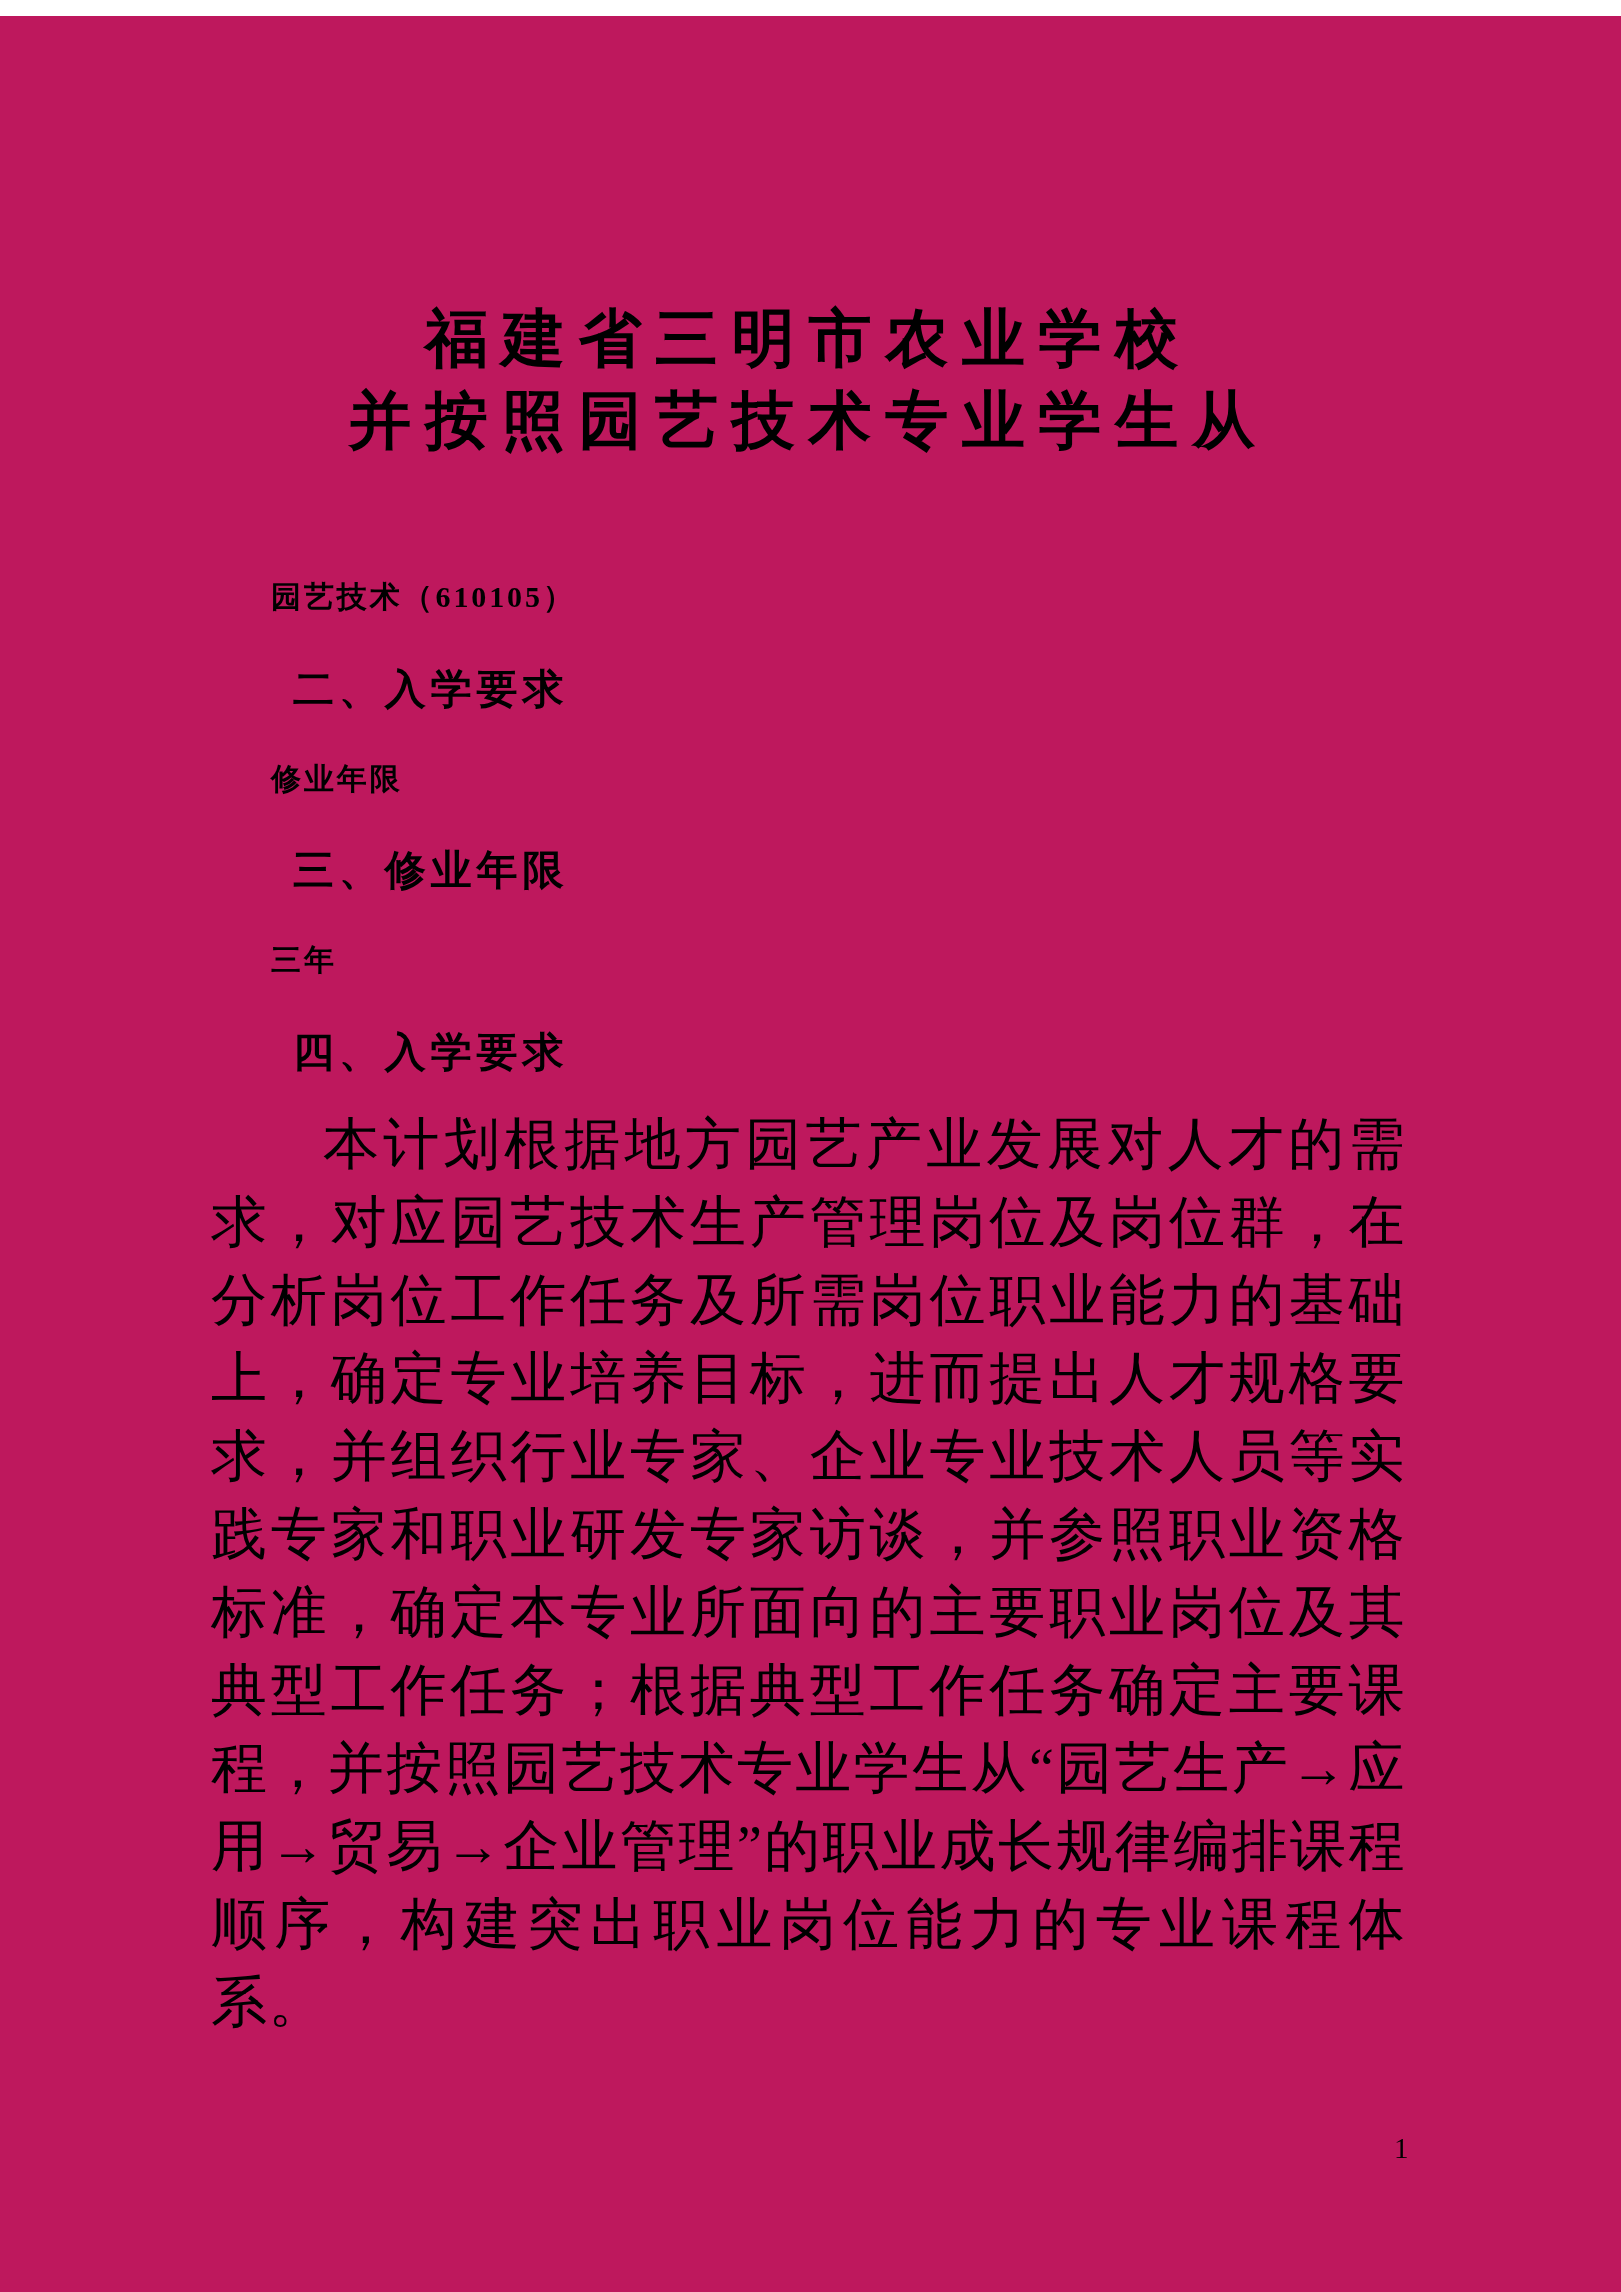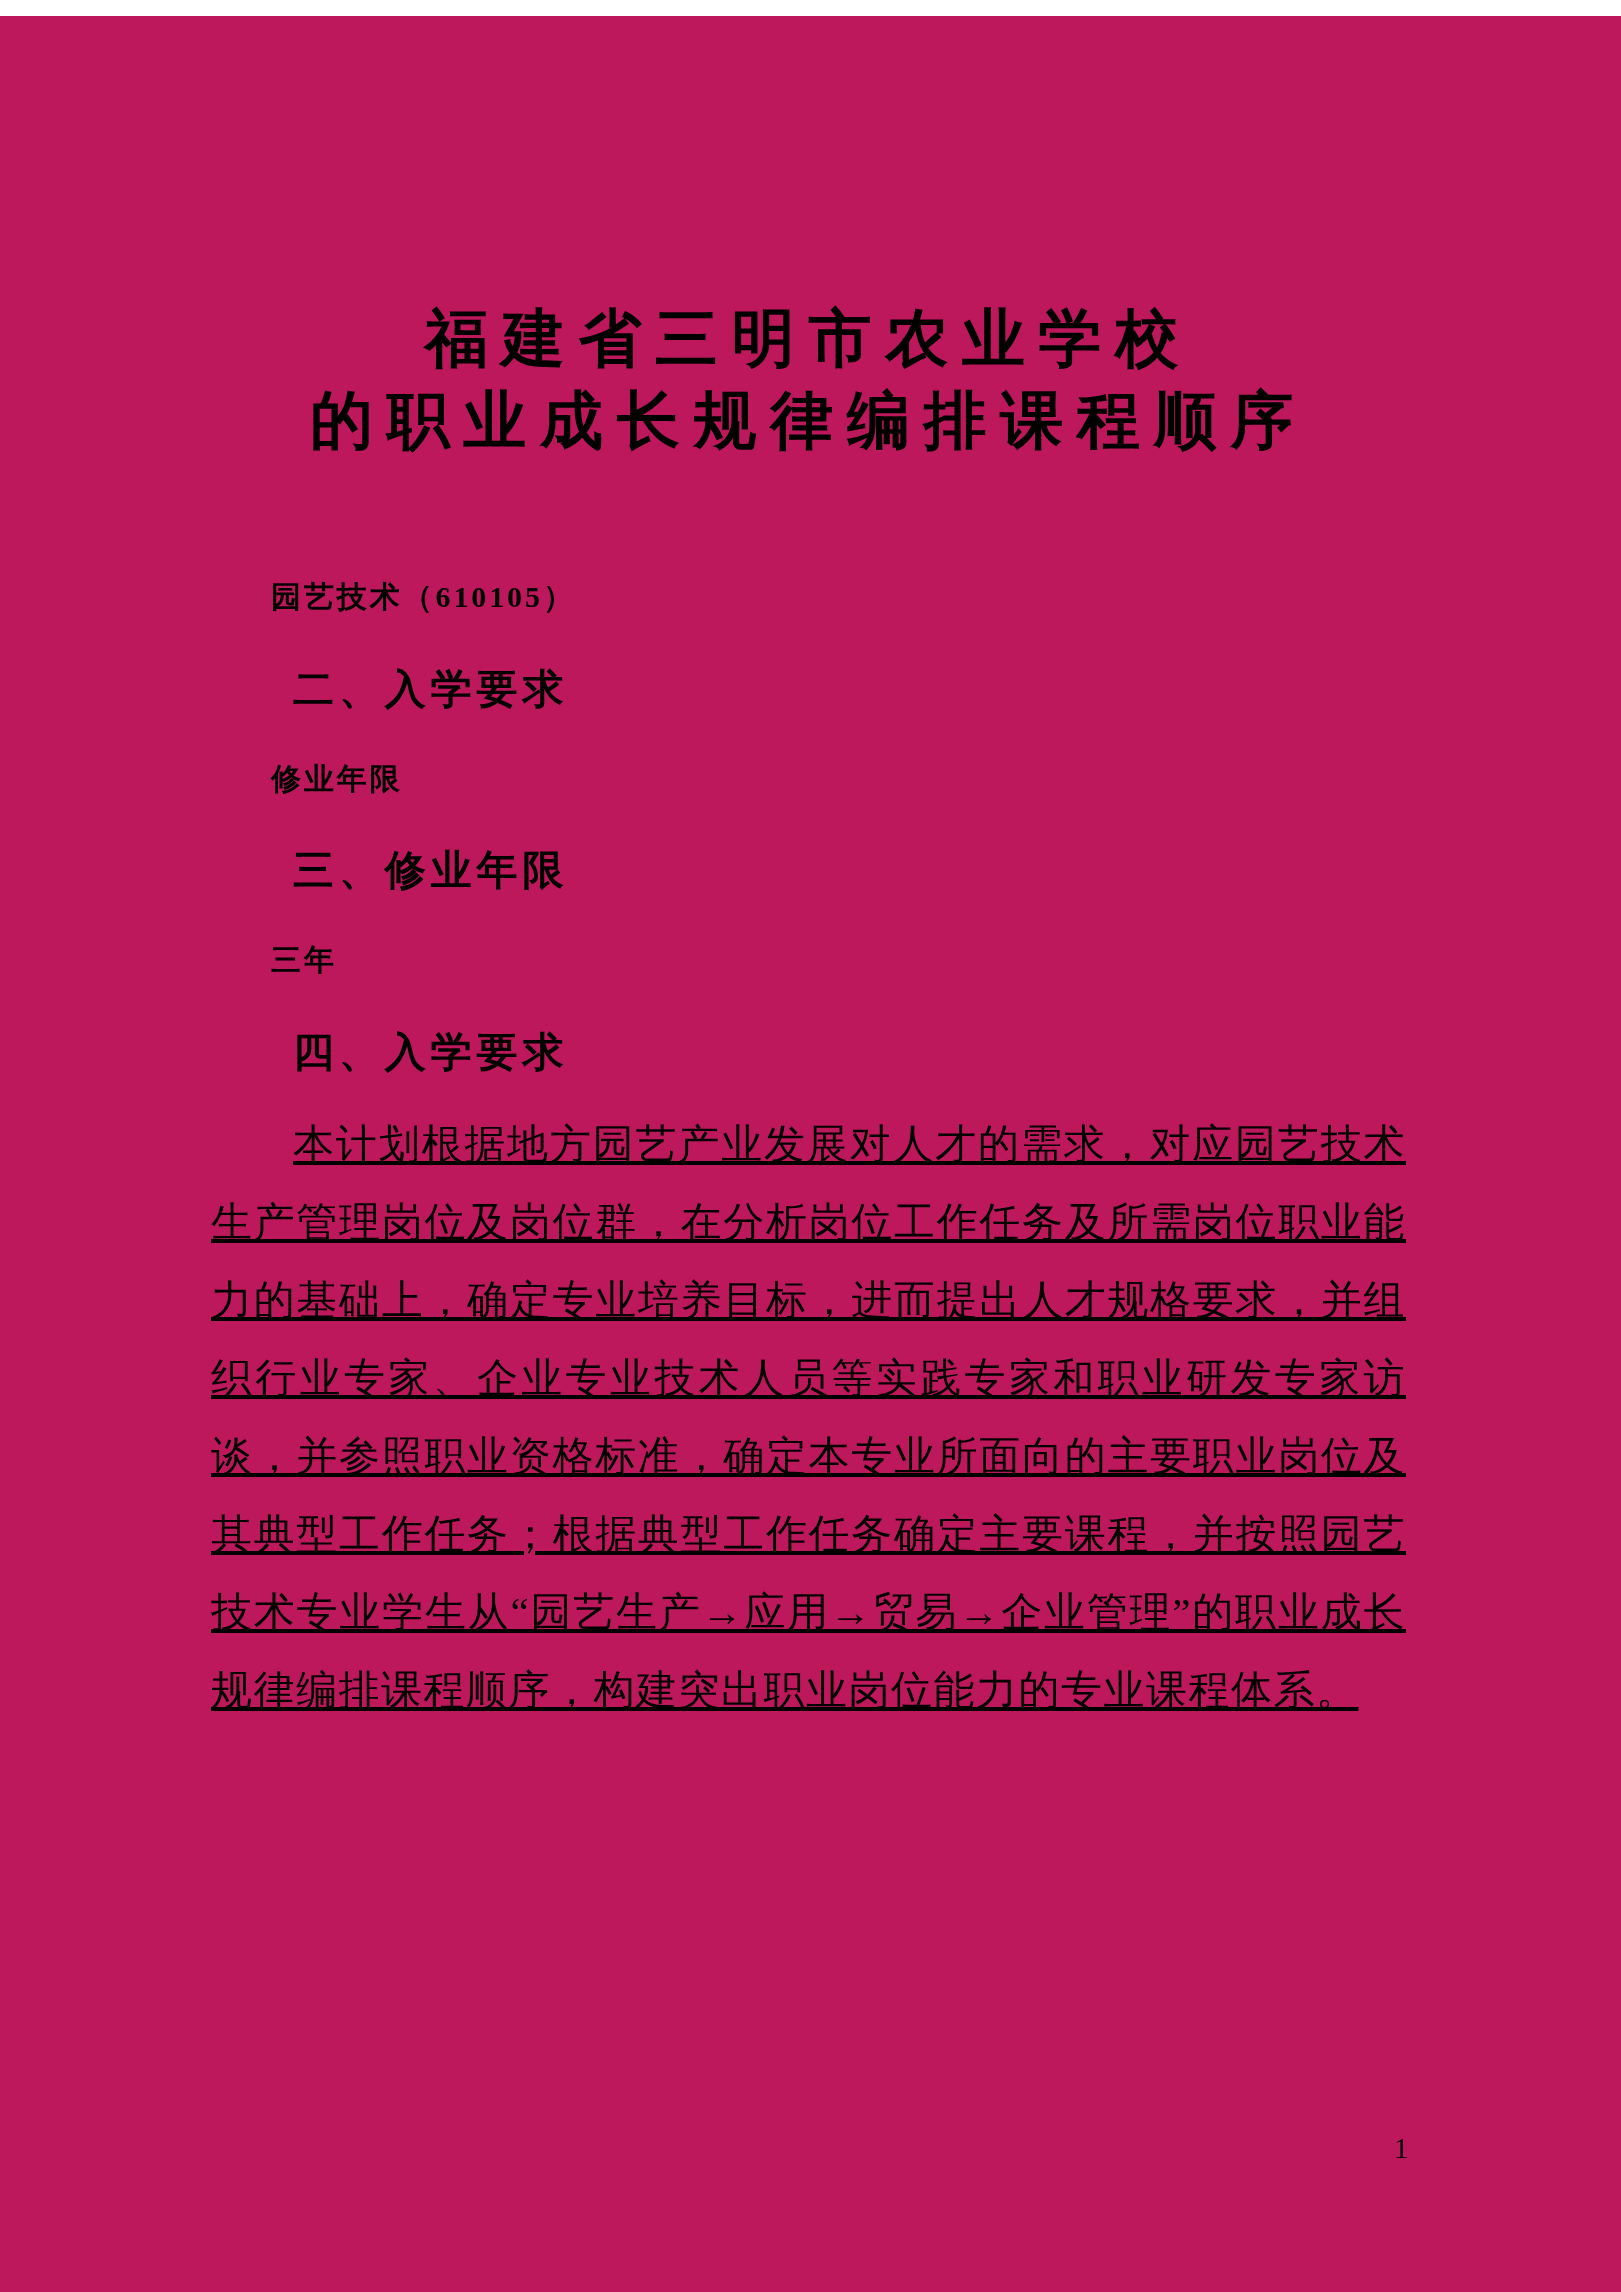--- a/index.html
+++ b/index.html
@@ -44,45 +44,44 @@
   .section-body {
     margin: 0 0 7.8px 0;
     font-size: 30px;
     line-height: 82px;
     letter-spacing: 2.9px;
     text-indent: 2em;
     font-weight: bold;
   }
   .section-paragraph {
     margin: 11.8px 0 0 0;
-    font-size: 41px;
+    font-size: 56px;
     line-height: 78px;
     letter-spacing: 1.5px;
     text-indent: 2em;
     text-align: justify;
     font-weight: normal;
-    text-decoration: underline;
   }
   .page-number {
     position: absolute;
     left: 1394px;
     top: 2115px;
     font-size: 29px;
     line-height: 35px;
     font-family: "Liberation Serif", "DejaVu Serif", serif;
   }
 </style>
 </head>
 <body>
 
 <div class="page">
 
   <h1 class="doc-title">
     <span class="title-line">福建省三明市农业学校</span>
-    <span class="title-line">的职业成长规律编排课程顺序</span>
+    <span class="title-line">并按照园艺技术专业学生从</span>
   </h1>
 
   <p class="section-body">园艺技术（610105）</p>
 
   <h2 class="section-heading">二、入学要求</h2>
   <p class="section-body">修业年限</p>
 
   <h2 class="section-heading">三、修业年限</h2>
   <p class="section-body">三年</p>
 

